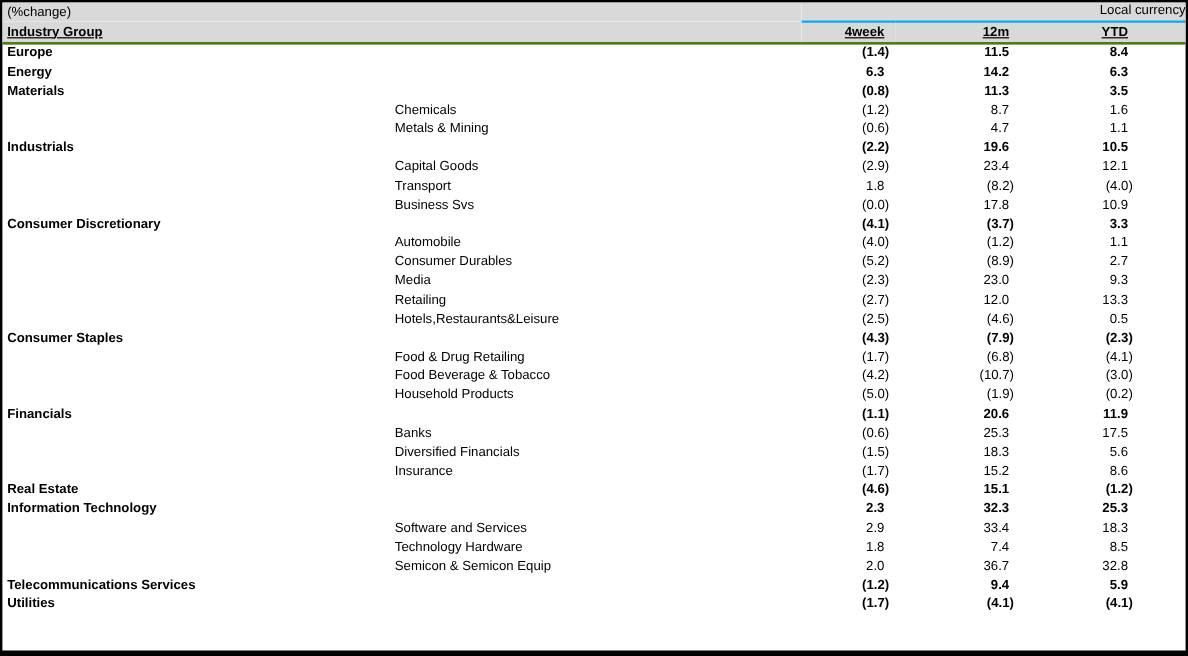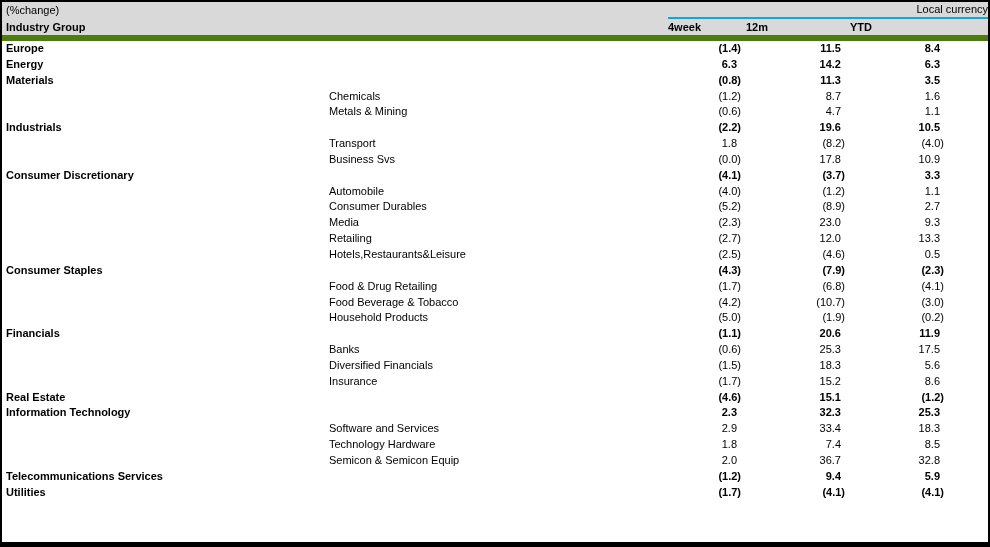--- a/index.html
+++ b/index.html
@@ -37,30 +37,32 @@
     text-align: left;
     padding: 0 0 0 4px;
     height: 15px;
     line-height: 15px;
     white-space: nowrap;
     overflow: hidden;
   }
   thead tr.hdr2 th {
     height: 16px;
     line-height: 16px;
-    border-bottom: 6px solid #4d7c0f;
+    border-bottom: 2px solid #4d7c0f;
     font-weight: bold;
+    text-decoration: underline;
   }
   th.lc-header {
     text-align: right;
     font-weight: normal;
     border-bottom: 2px solid #0ea5e9;
     padding: 0;
   }
   th.col-head {
+    text-align: right;
     padding: 0 5px 0 0;
   }
   th.col-head::after {
     content: "";
     display: inline-block;
     width: 4px;
   }
   th.col-head.last { padding-right: 44px; }
 
   tbody td {
@@ -139,20 +141,26 @@
           <td class="num np">4.7</td>
           <td class="num np last">1.1</td>
         </tr>
         <tr class="group">
           <td class="label">Industrials</td>
           <td class="num">(2.2)</td>
           <td class="num np">19.6</td>
           <td class="num np last">10.5</td>
         </tr>
         <tr>
+          <td class="label indent">Capital Goods</td>
+          <td class="num">(2.9)</td>
+          <td class="num np">23.4</td>
+          <td class="num np last">12.1</td>
+        </tr>
+        <tr>
           <td class="label indent">Transport</td>
           <td class="num np">1.8</td>
           <td class="num">(8.2)</td>
           <td class="num last">(4.0)</td>
         </tr>
         <tr>
           <td class="label indent">Business Svs</td>
           <td class="num">(0.0)</td>
           <td class="num np">17.8</td>
           <td class="num np last">10.9</td>

